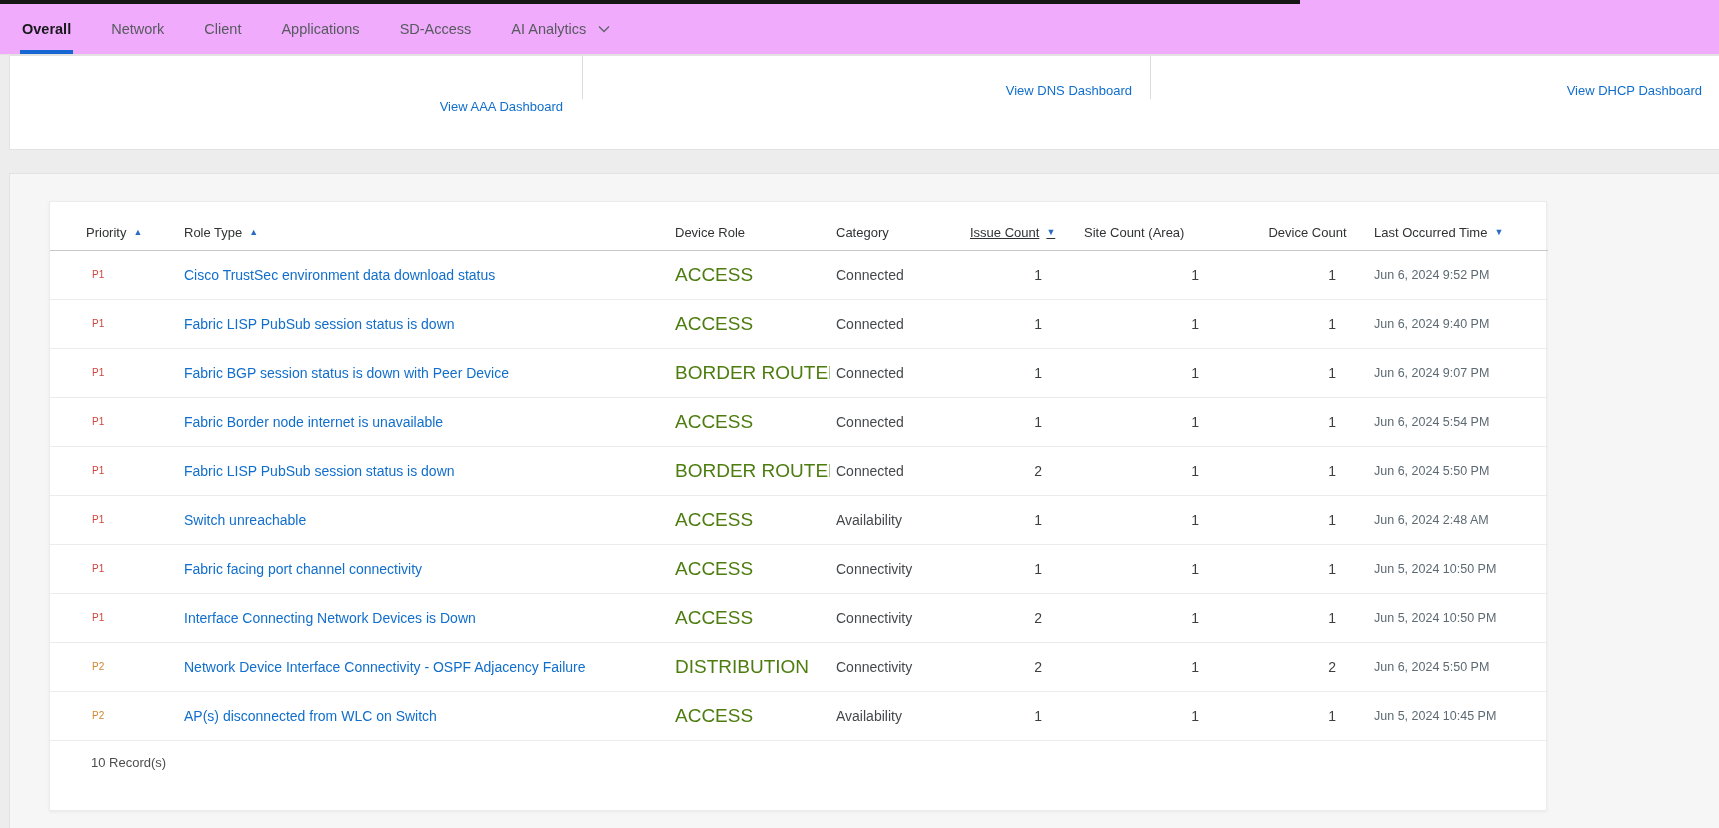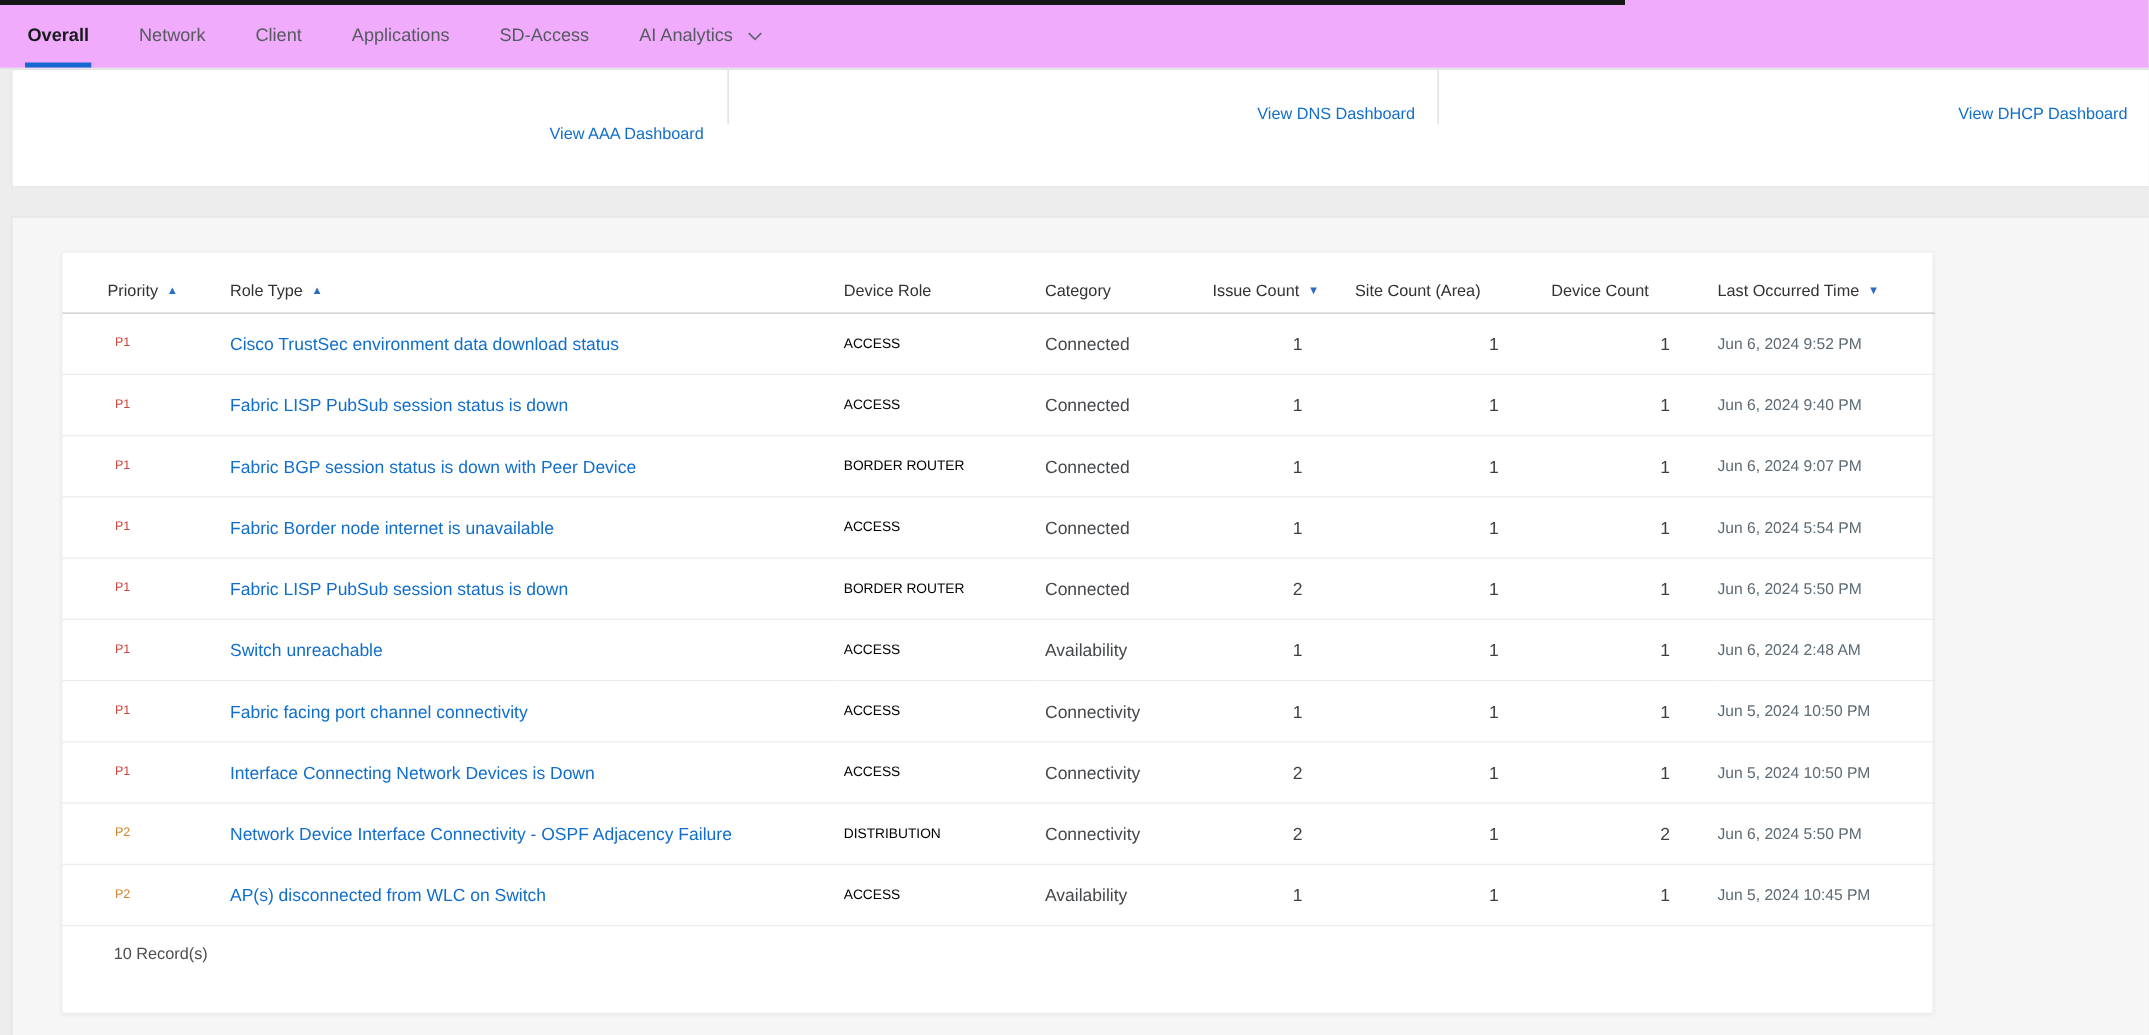--- a/index.html
+++ b/index.html
@@ -36,30 +36,30 @@
 
   
   table { width:1498px; table-layout:fixed; border-collapse:collapse; margin-top:13px; }
   th { height:35px; font-size:13px; font-weight:400; color:#303234; text-align:left;
        border-bottom:1px solid #c6c8ca; white-space:nowrap; cursor:pointer; }
   td { height:49px; border-bottom:1px solid #ececec; font-size:14px; color:#45484b;
        white-space:nowrap; overflow:hidden; }
   th.priority { padding-left:36px; }
   th.device_role { padding-left:5px; }
   th.category { padding-left:6px; }
-  th.issue_count { padding-left:5px; }
-  th.device_count { padding-left:1px; }
+  th.issue_count { padding-left:5px;text-decoration:underline; }
+  th.device_count { padding-left:1px;text-align:center; }
   .sort { margin-left:7px; font-size:9px; color:#2a6cc4; position:relative; top:-2px; }
   .sort.asc::after { content:"▲"; }
   .sort.desc::after { content:"▼"; }
   .td-prio { padding-left:42px; font-size:10px; }
   .prio.p1 { color:#ce453c; }
   .prio.p2 { color:#d2862e; }
   .issue-link { color:#116ecc; text-decoration:none; cursor:pointer; }
-  .td-role { padding-left:5px; font-size:11px; color:#000000; }
+  .td-role { padding-left:5px; font-size:19px; color:#4d7c0f; }
   .td-cat { padding-left:6px; }
   .td-num1 { text-align:right; padding-right:42px; color:#3c3f42; }
   .td-num2 { text-align:right; padding-right:41px; color:#3c3f42; }
   .td-num3 { text-align:right; padding-right:38px; color:#3c3f42; }
   .td-time { font-size:12.5px; color:#5d6a73; }
   .records { margin:14px 0 0 41px; font-size:13px; color:#4d4d4d; }
 </style>
 </head>
 <body>
 

